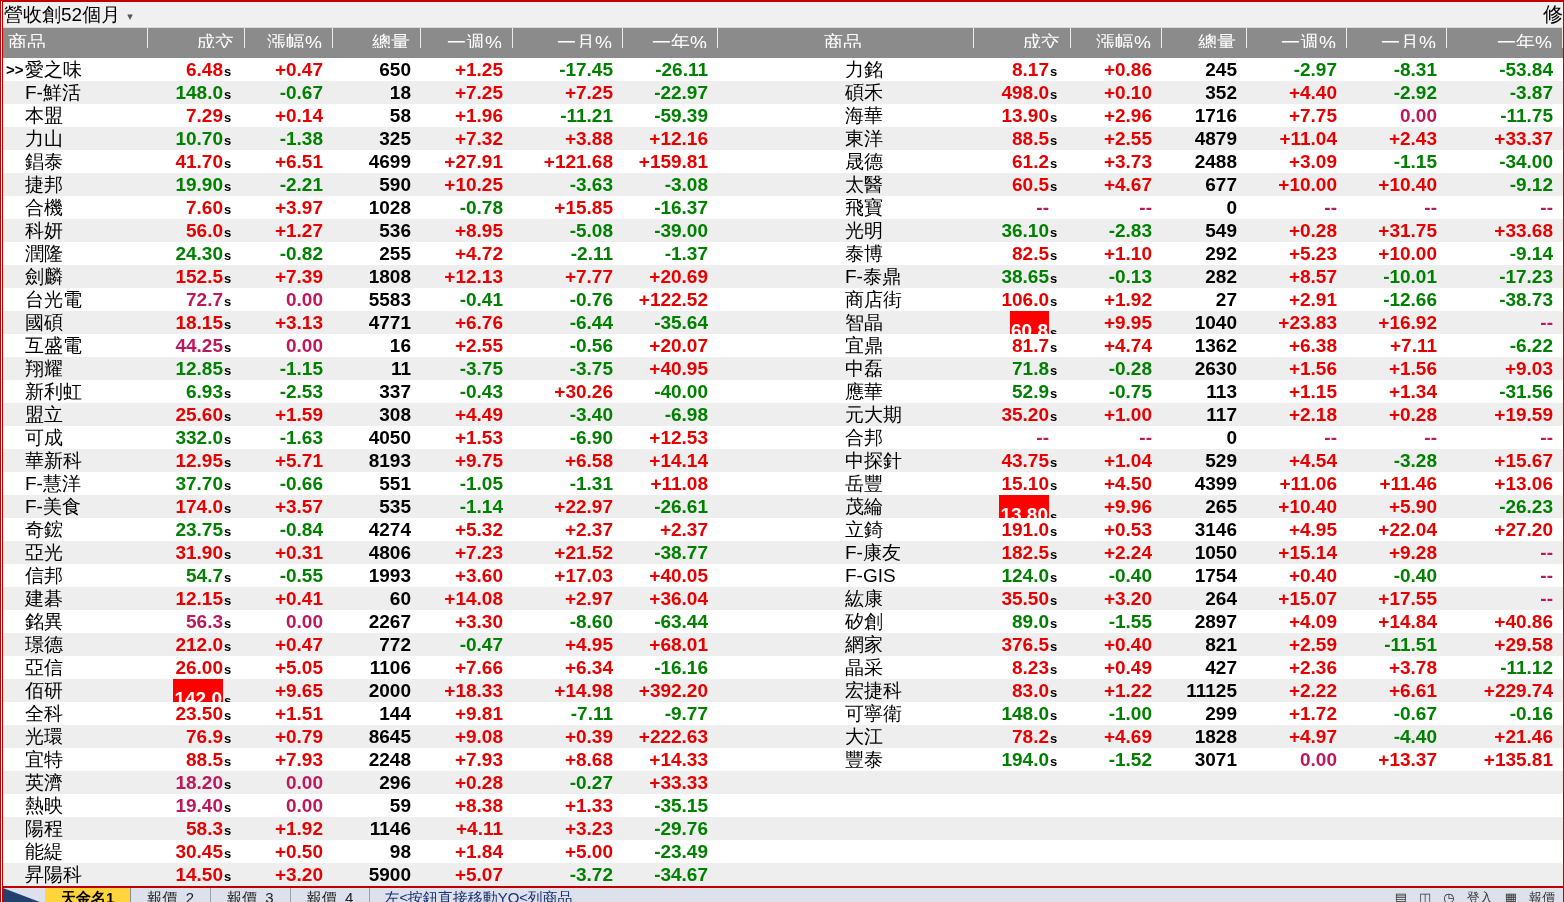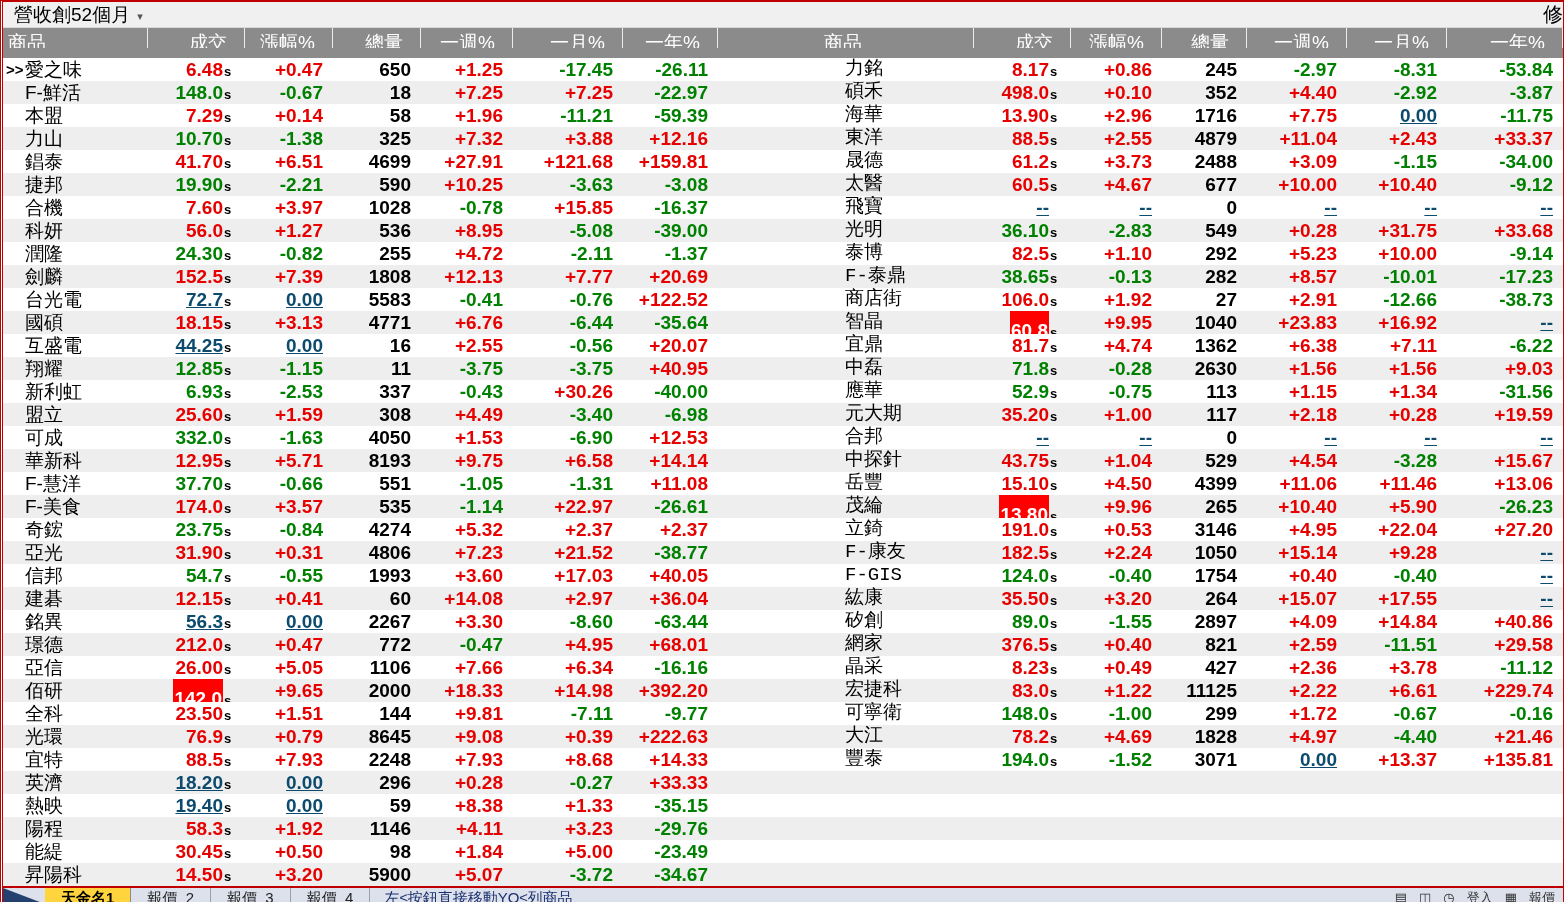--- a/index.html
+++ b/index.html
@@ -1,44 +1,44 @@
 <!DOCTYPE html>
 <html><head>
 <meta charset="utf-8">
 <style>
   html,body{margin:0;padding:0;background:#fff;}
   body{width:1564px;height:902px;overflow:hidden;font-family:"Liberation Sans",sans-serif;}
   .app{position:relative;width:1564px;height:902px;box-sizing:border-box;
        border-top:2px solid #c00000;border-left:3px double #c00000;border-right:1px solid #c00000;}
   .titlebar{height:26px;background:#f0f0f0;display:flex;align-items:center;font-size:19px;color:#000;
-            padding-left:11px;border-bottom:1px solid #d7d7d7;box-sizing:border-box;}
+            padding-left:1px;border-bottom:1px solid #d7d7d7;box-sizing:border-box;}
   .caret{font-size:11px;color:#555;margin-left:7px;margin-top:3px;}
   .toprightlabel{margin-left:auto;font-size:20px;margin-right:0px;white-space:nowrap;}
   
   .headerrow{height:30px;display:flex;background:#8b8b8b;color:#fff;font-size:19px;}
-  .hcell{box-sizing:border-box;height:20px;line-height:30px;text-align:right;padding-right:17px;
+  .hcell{box-sizing:border-box;height:20px;line-height:30px;text-align:right;padding-right:10px;
          border-right:1px solid #ececec;overflow:hidden;white-space:nowrap;}
   .hcell.name{text-align:left;padding-left:5px;}
   .hgap{border-right:none;}
   
   .L0{width:145px}.L1{width:97px}.L2{width:88px}.L3{width:88px}.L4{width:92px}.L5{width:110px}.L6{width:95px}
   .gap{width:101px}
   .R0{width:155px}.R1{width:97px}.R2{width:91px}.R3{width:85px}.R4{width:100px}.R5{width:100px}.R6{width:116px}
   
   #rows{height:828px;overflow:hidden;}
   .row{display:flex;height:23px;line-height:23px;}
   .row:nth-child(even){background:#eeeeee;}
   .cell{box-sizing:border-box;text-align:right;padding-right:10px;font-size:19px;white-space:nowrap;overflow:hidden;}
   .cell.num{font-weight:bold;}
   .cell.name{text-align:left;padding-right:0;position:relative;font-weight:normal;color:#000;}
-  .L0.cell{padding-left:22px;} .R0.cell{padding-left:26px;font-family:Liberation Mono, monospace;}
+  .L0.cell{padding-left:22px;} .R0.cell{padding-left:26px;}
   .cursor{position:absolute;left:3px;top:0;font-size:15px;font-weight:bold;color:#000;}
   .pricecell{display:flex;justify-content:flex-end;align-items:baseline;padding-right:8px;}
   .sfx{width:13px;font-size:13px;color:#000;font-weight:bold;text-align:left;padding-left:1px;flex:none;}
-  .u{color:#e60000;} .d{color:#008000;} .f{color:#0c4a6e;text-decoration:underline;}
+  .u{color:#e60000;} .d{color:#008000;} .f{color:#be185d;}
   .price.hl{background:#ff0000;color:#fff;padding:8px 1px;}
   .vol{color:#000;}
   .redline{height:2px;background:#c00000;}
   
   .bottombar{height:28px;background:#dde1ec;display:flex;align-items:flex-start;overflow:hidden;
              font-size:15px;line-height:19px;}
   .tri{width:0;height:0;border-bottom:16px solid #23406f;border-right:42px solid transparent;flex:none;}
   #tabs{display:flex;}
   .tab{padding:0 16px;color:#222;border-right:1px solid #9aa0ad;white-space:nowrap;}
   .tab.active{background:#ffd43c;color:#000;font-weight:bold;border-right:1px solid #8a8a8a;}

